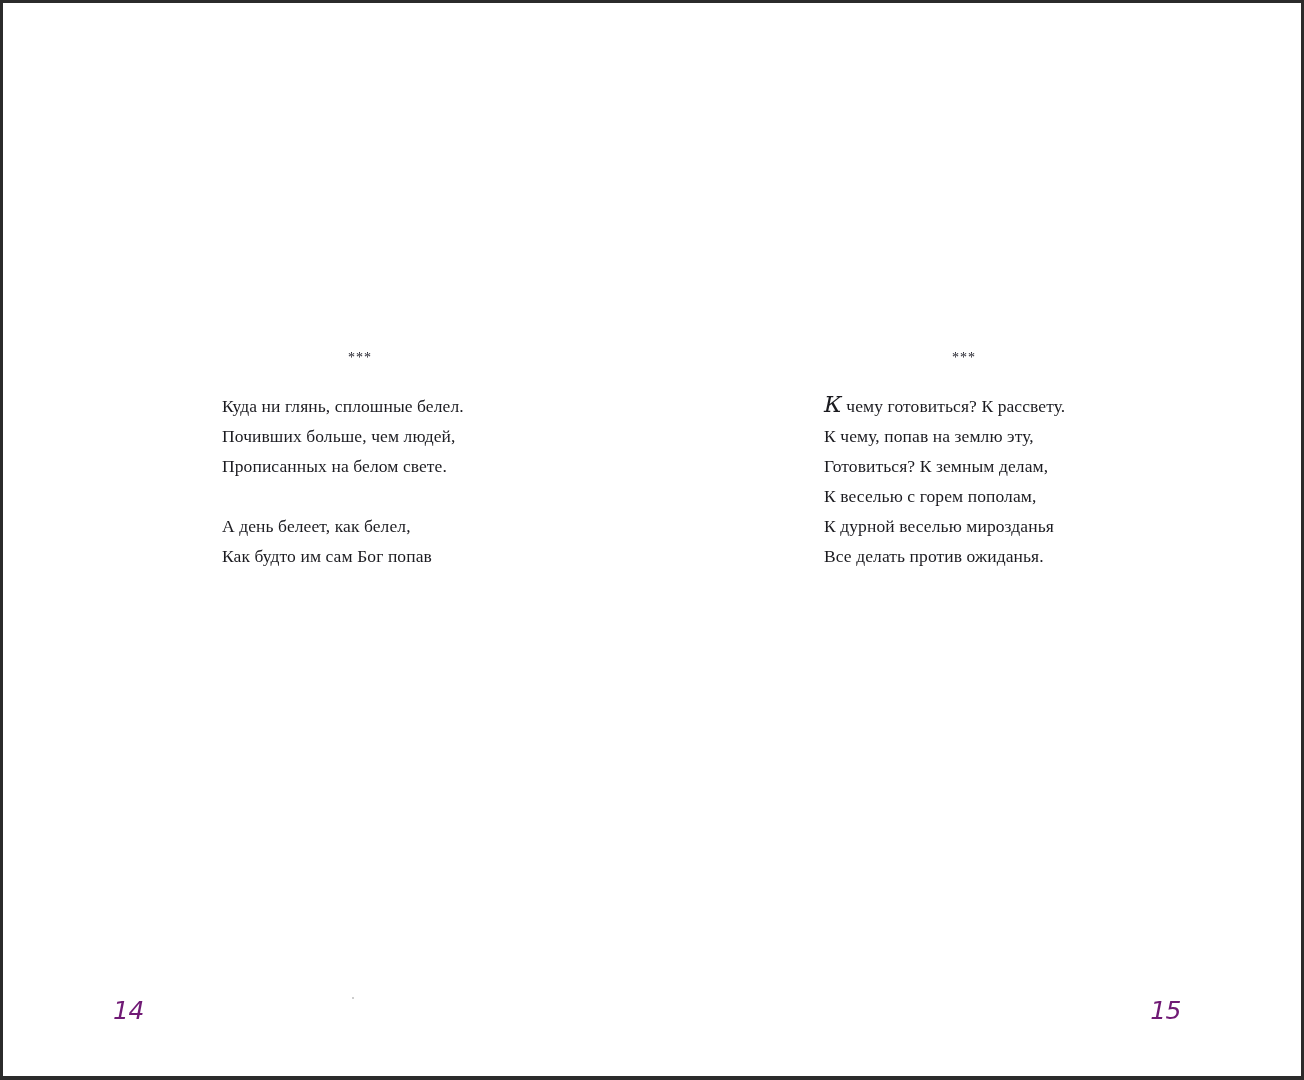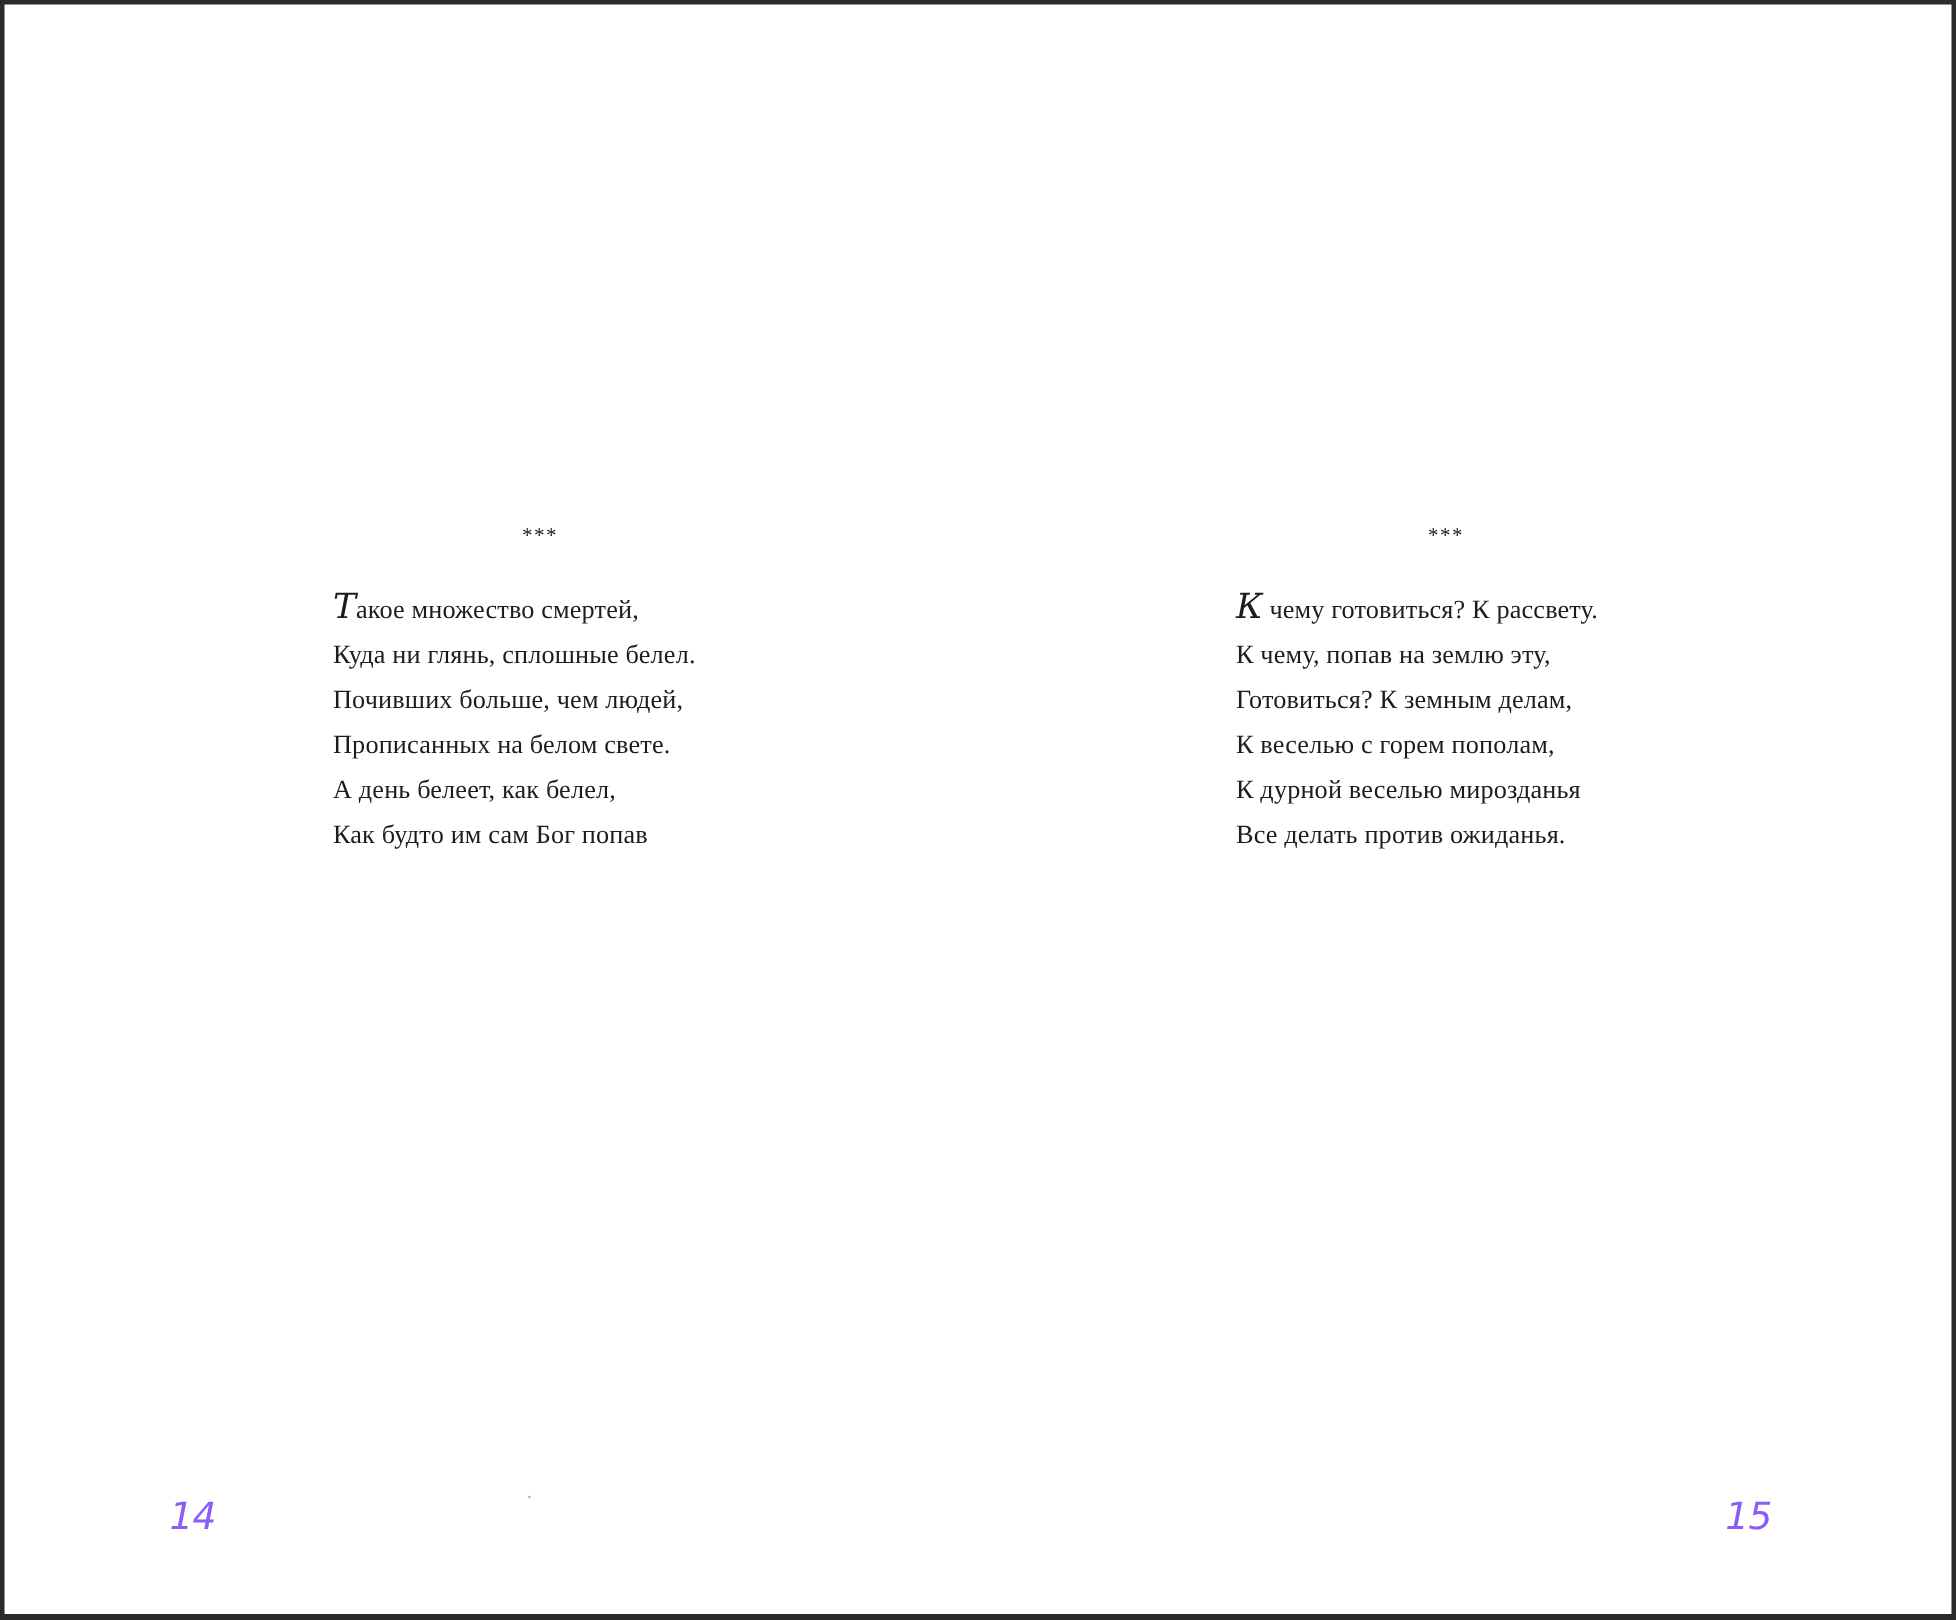--- a/index.html
+++ b/index.html
@@ -56,20 +56,21 @@
     margin: 0 0 34px 0;
     height: 14px;
   }
   .poem.left  .asterisks { padding-left: 126px; }
   .poem.right .asterisks { padding-left: 128px; }
 
   .stanza {
     margin: 0;
   }
   .stanza + .stanza {
+    margin-top: 30px;
   }
   .line {
     white-space: pre;
     display: block;
   }
 
   
   .initial {
     font-family: "DejaVu Serif", serif;
     font-style: italic;
@@ -79,21 +80,21 @@
     letter-spacing: 0px;
   }
 
   
   .folio {
     position: absolute;
     bottom: 52px;
     font-family: "DejaVu Sans", sans-serif;
     font-style: italic;
     font-size: 25px;
-    color: #8b5cf6;
+    color: #701a75;
     letter-spacing: -0.5px;
   }
   .folio.left  { left: 110px; }
   .folio.right { right: 120px; font-style: italic; }
 
   
   .gutter-speck {
     position: absolute;
     left: 349px;
     bottom: 78px;
@@ -113,21 +114,20 @@
 
 <div class="spread">
 
   <div class="page left">
 
     <div class="poem left">
 
       <div class="asterisks">***</div>
 
       <div class="stanza">
-        <span class="line"><span class="initial">Т</span><span>акое множество смертей,</span></span>
         <span class="line">Куда ни глянь, сплошные белел.</span>
         <span class="line">Почивших больше, чем людей,</span>
         <span class="line">Прописанных на белом свете.</span>
       </div>
 
       <div class="stanza">
         <span class="line">А день белеет, как белел,</span>
         <span class="line">Как будто им сам Бог попав</span>
       </div>
 

